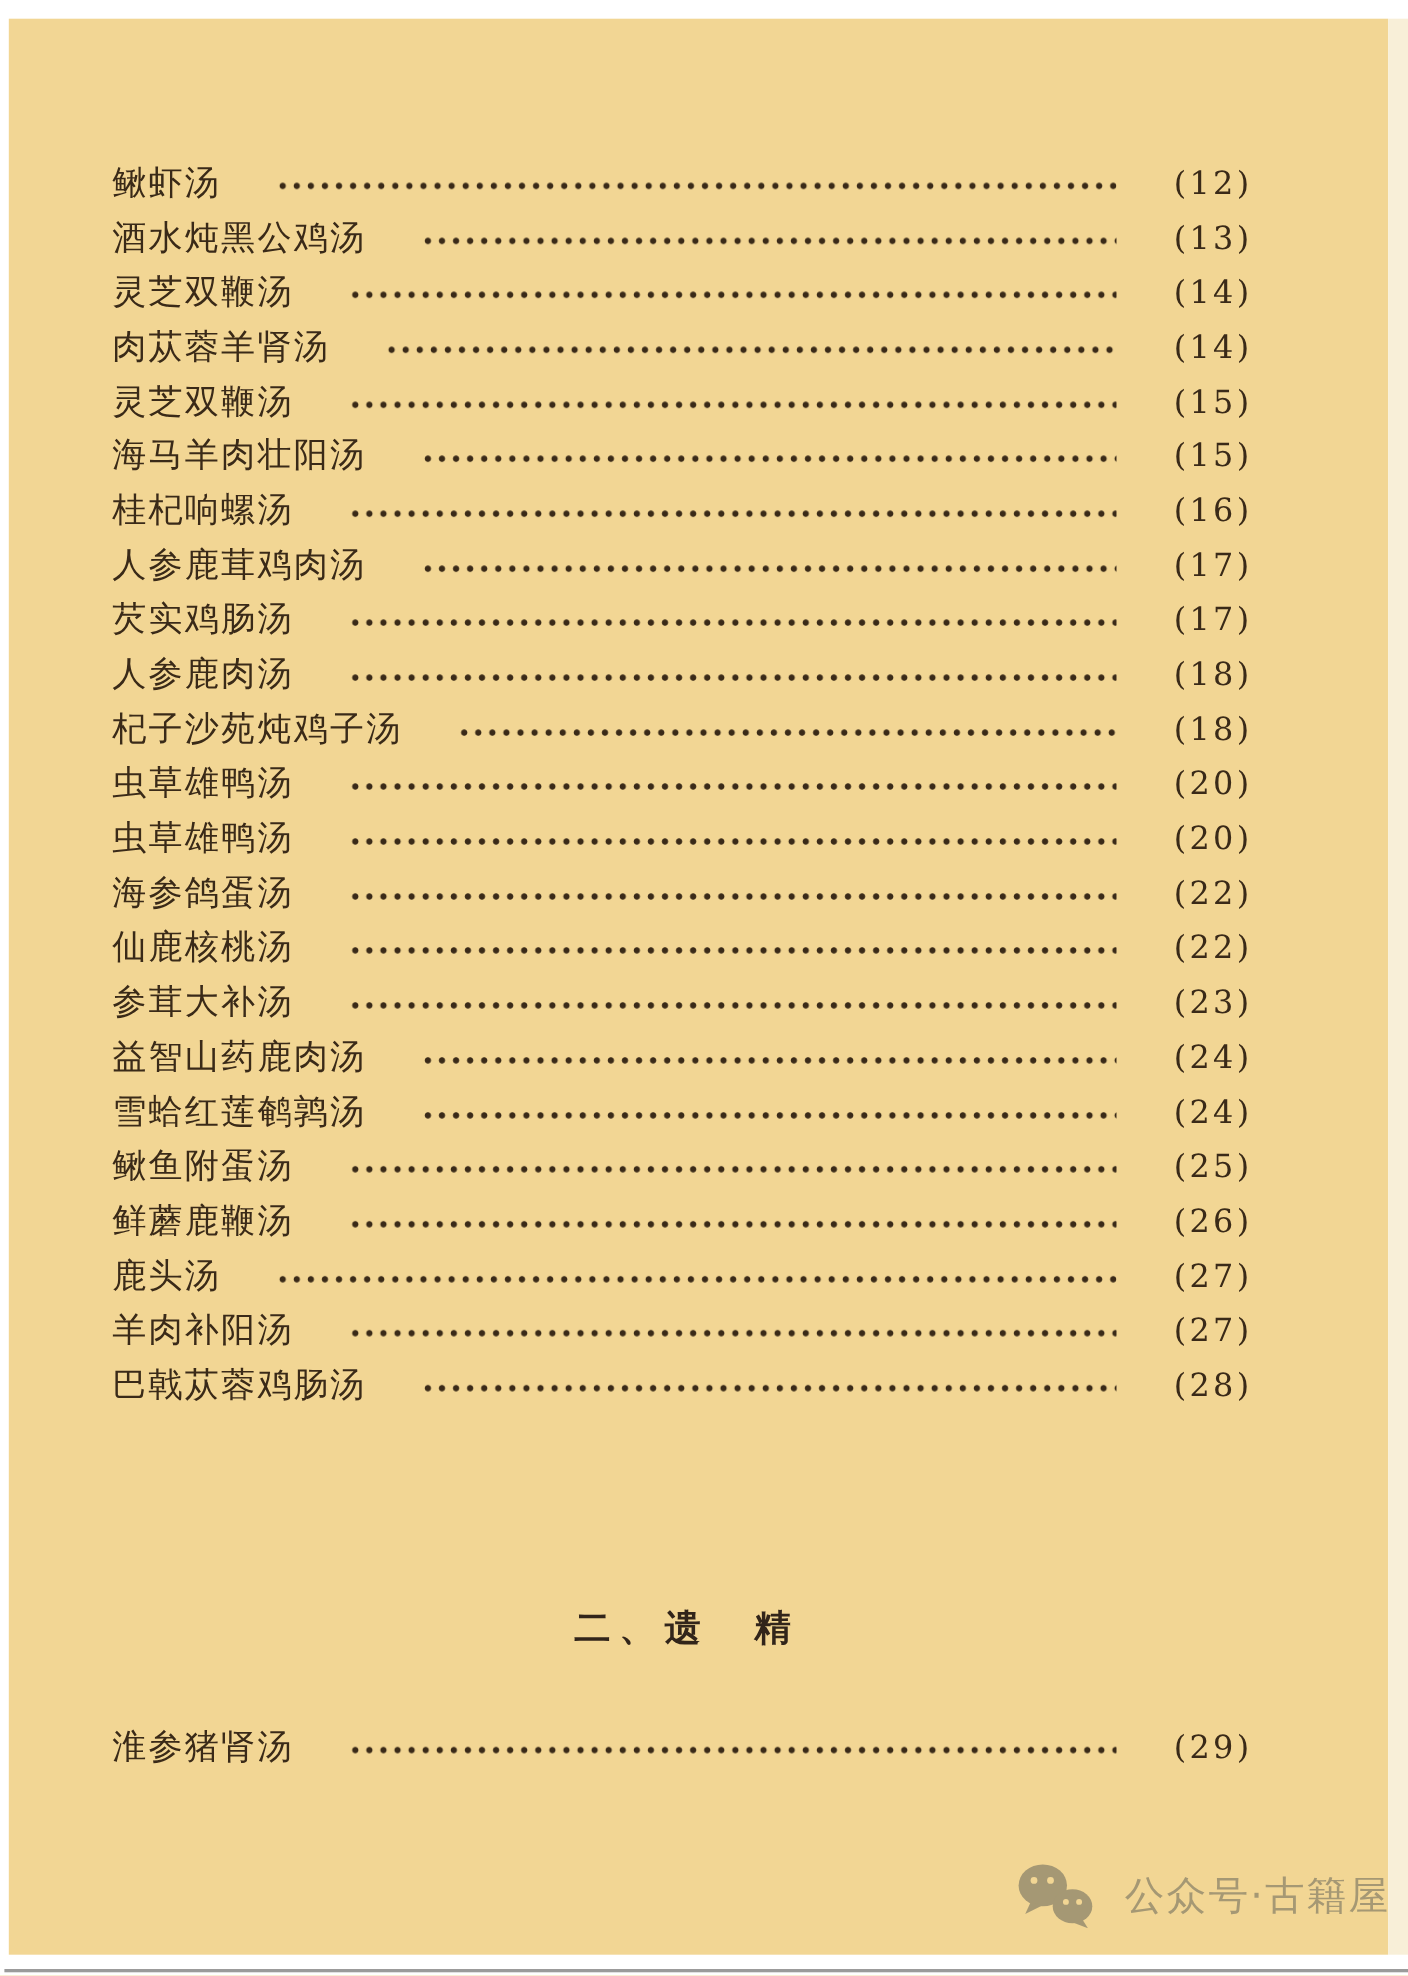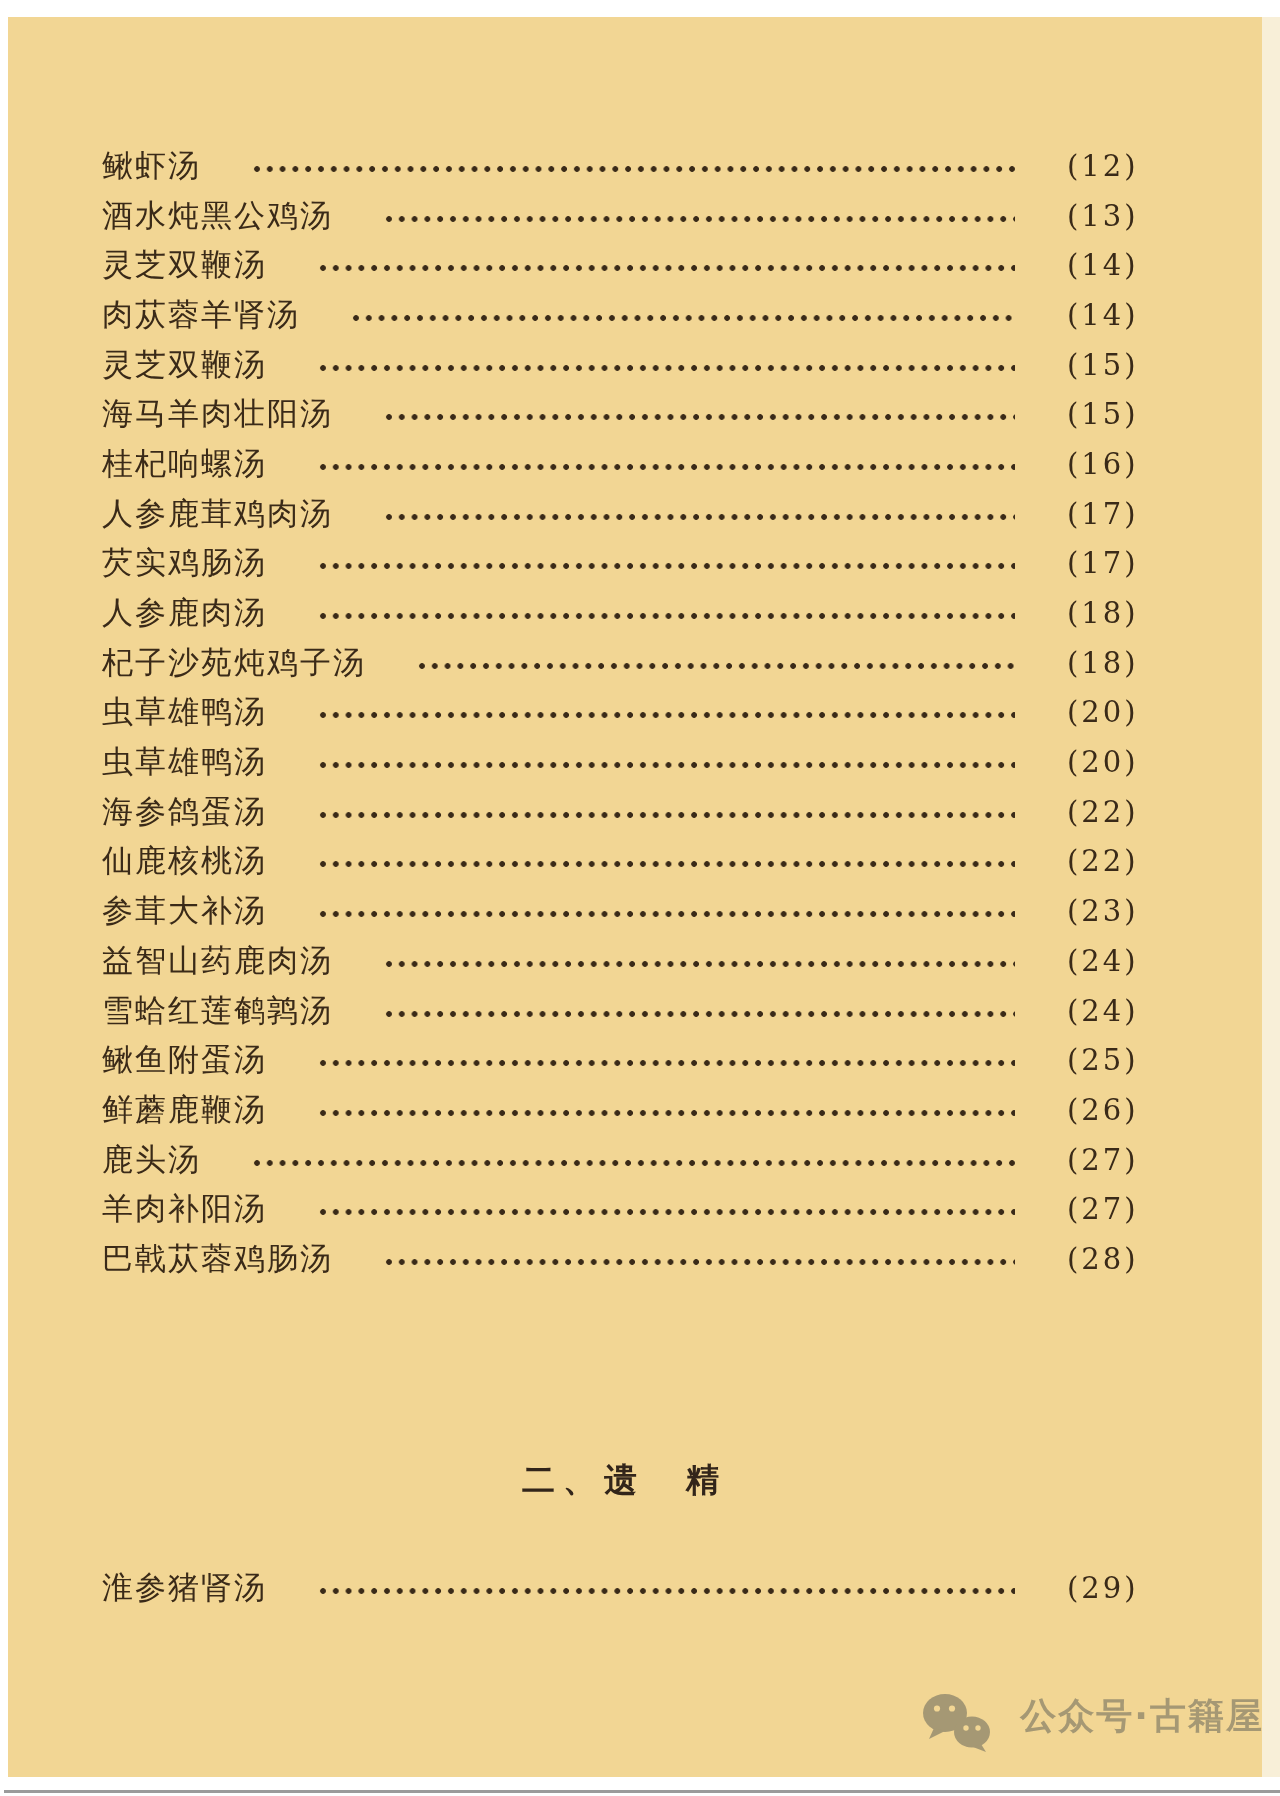--- a/index.html
+++ b/index.html
@@ -56,21 +56,21 @@
     font-weight:700;font-size:33px;letter-spacing:8px;
     color:#32251a;
   }
   .toc-single{
     position:absolute;left:102px;top:1563px;
     width:1045px;
   }
   .watermark{
     position:absolute;top:1692px;right:16px;
     height:62px;
-    display:flex;gap:26px;font-weight:bold;
+    display:flex;align-items:center;gap:26px;
   }
   .watermark-text{
     font-family:"DejaVu Sans","Liberation Sans",sans-serif;
     font-size:36px;letter-spacing:2px;
     color:#a59874;white-space:nowrap;
   }
   .bottom-line{
     position:absolute;left:4px;top:1790px;
     width:1276px;height:3px;
     background:#9b9b9b;

